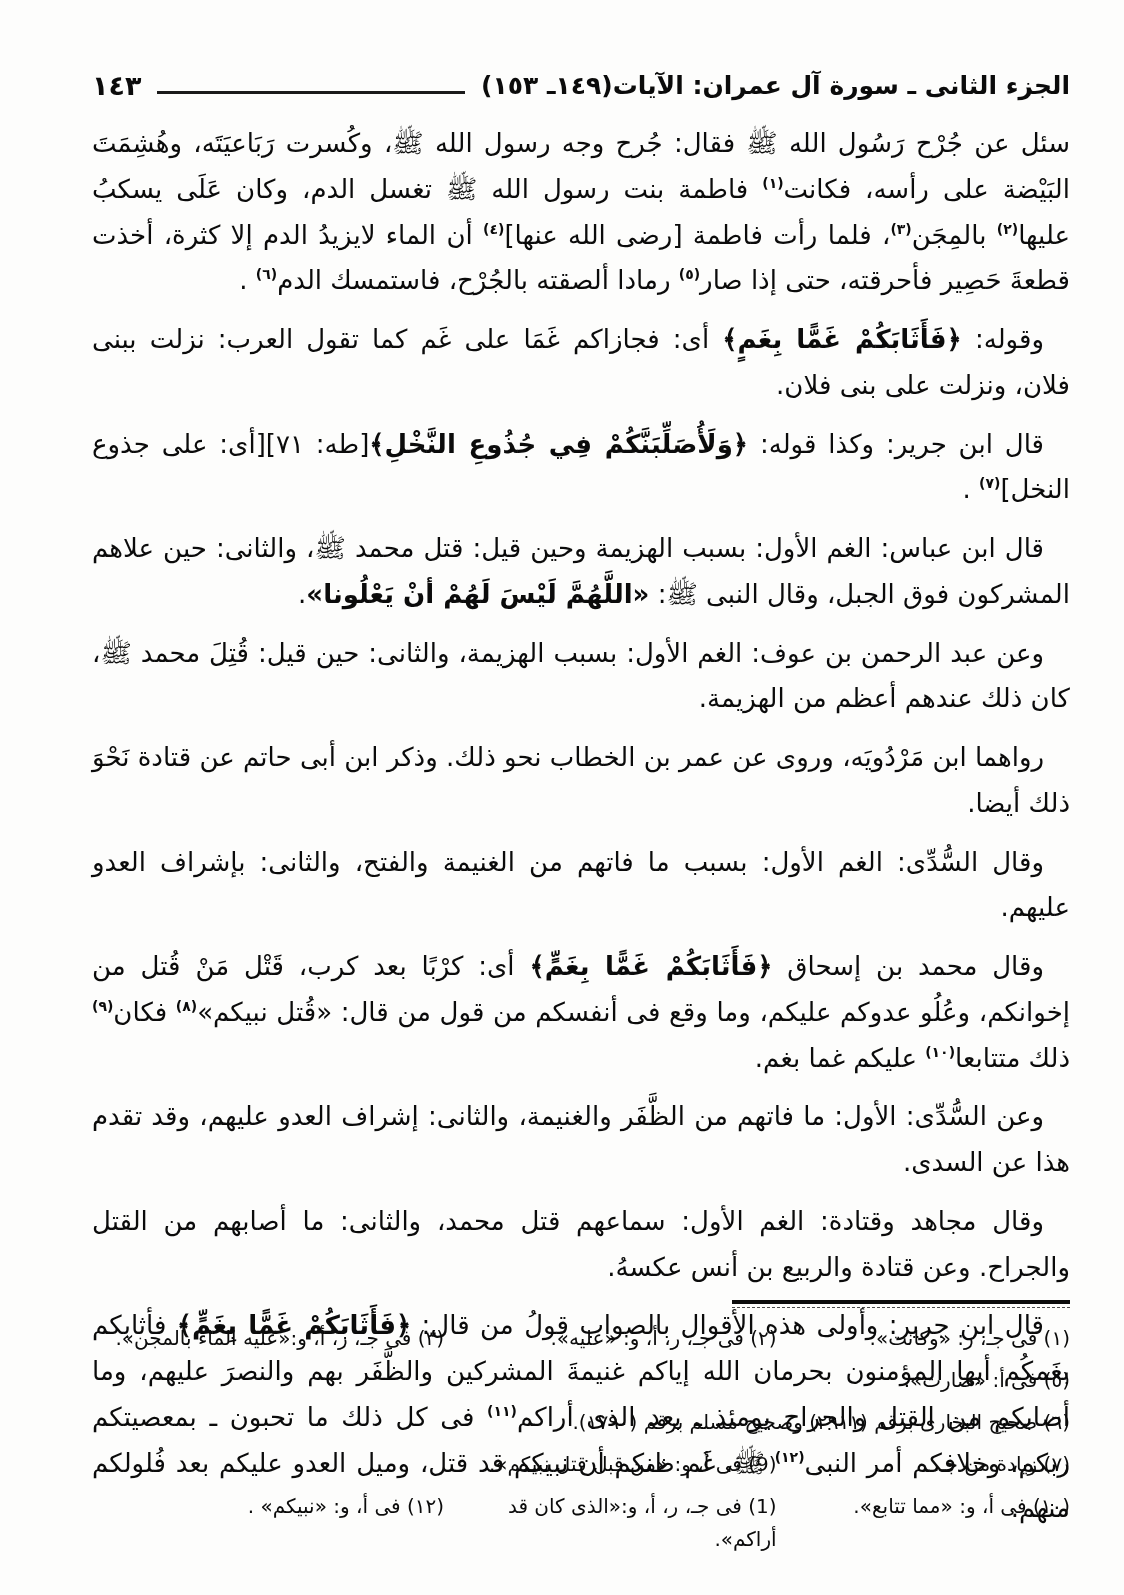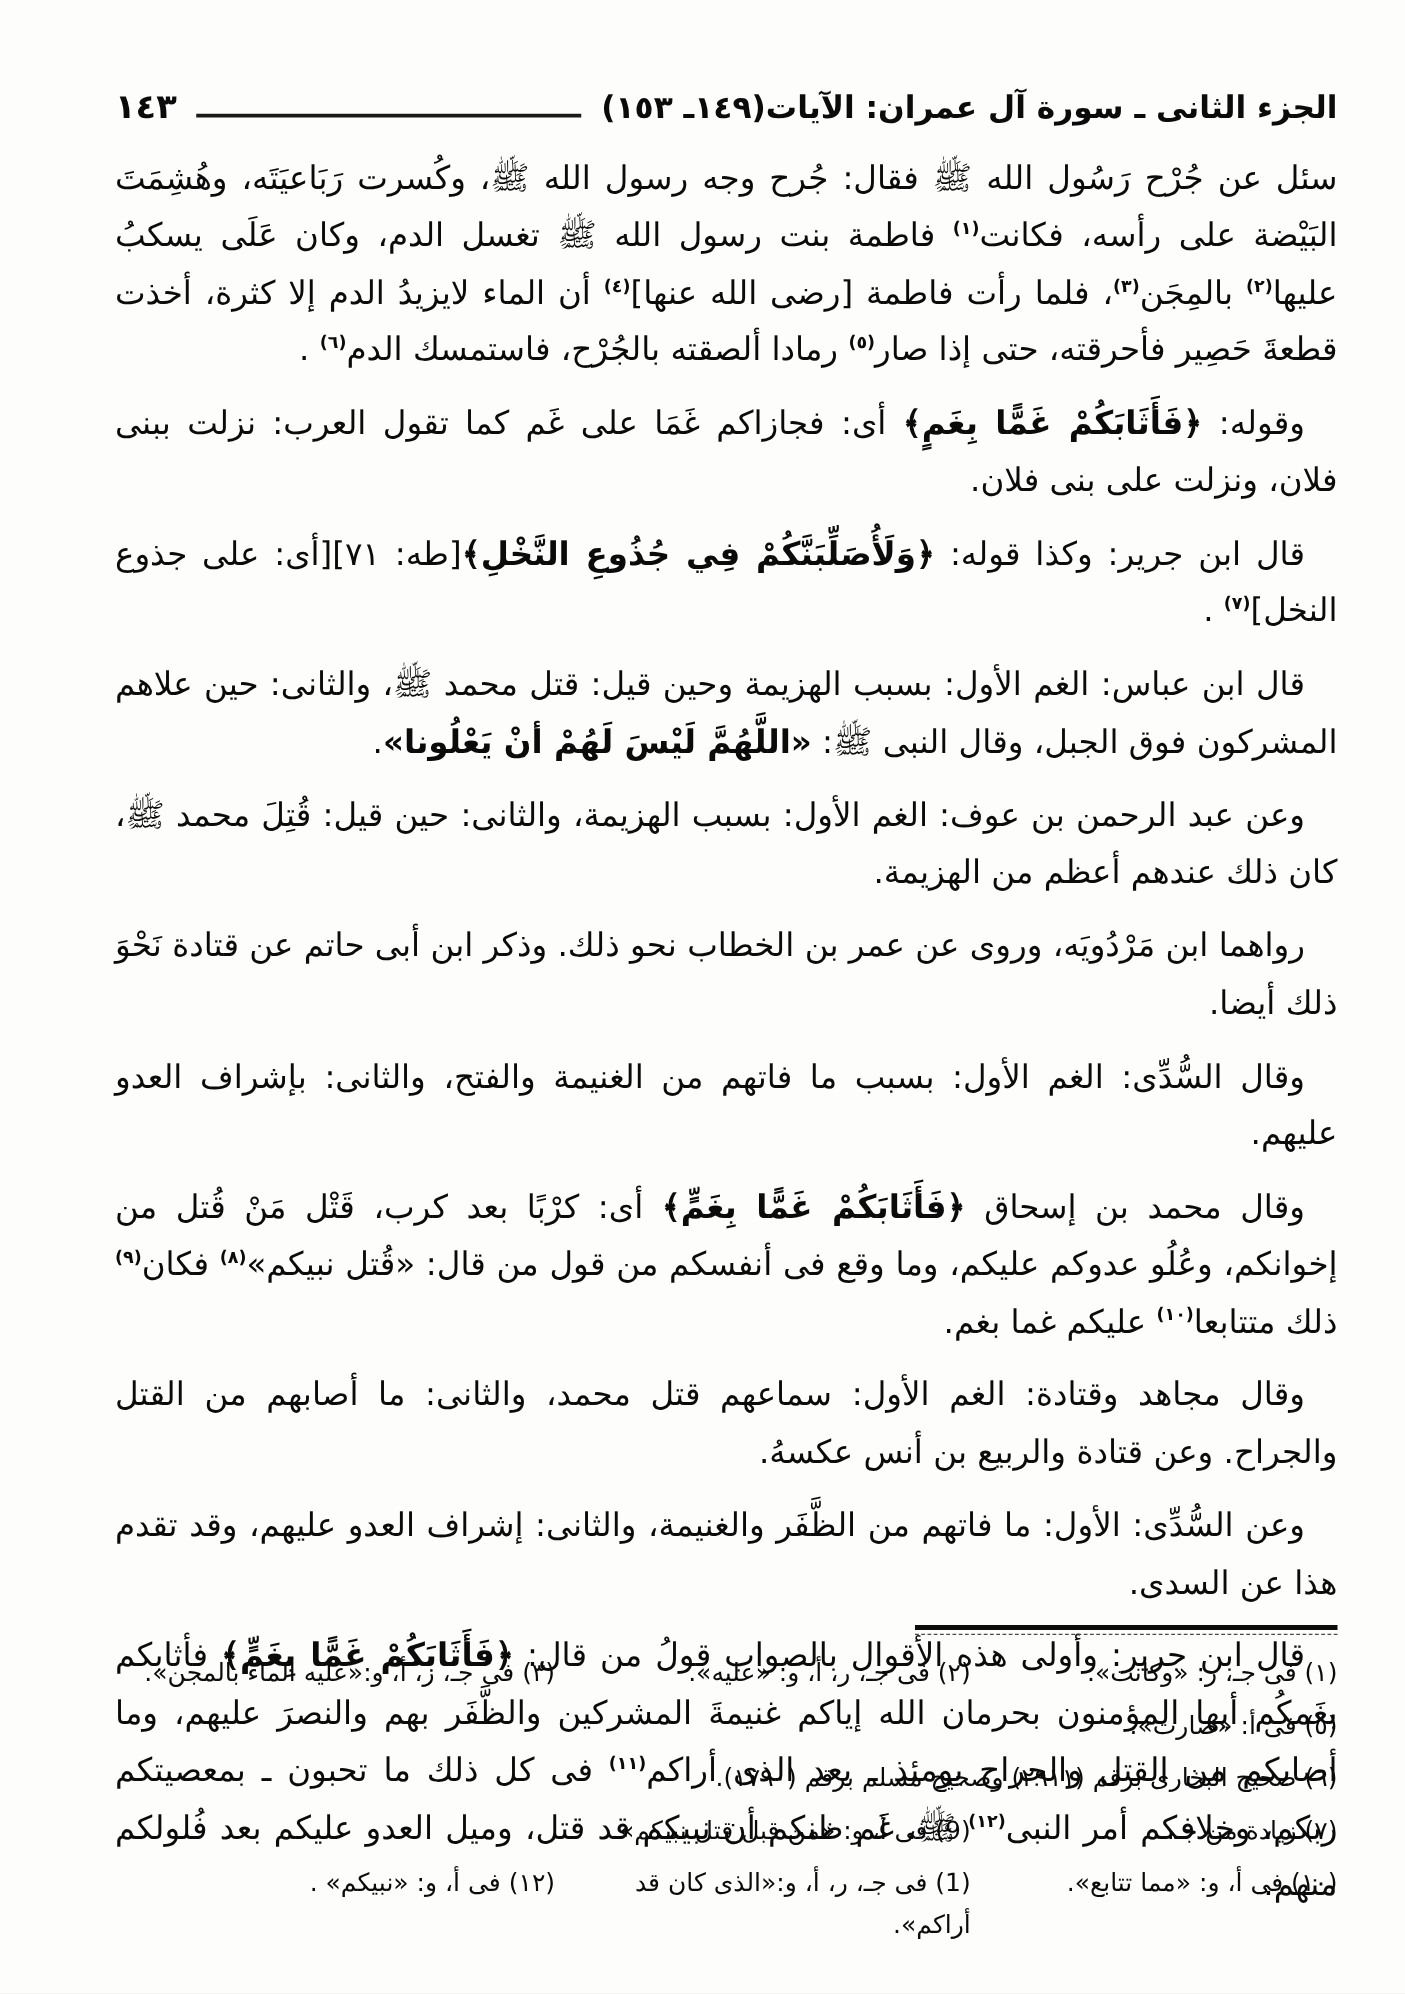--- a/index.html
+++ b/index.html
@@ -102,22 +102,22 @@
 
     <div class="body-text" id="body-text">
         <p><span>سئل عن جُرْح رَسُول الله ﷺ فقال: جُرح وجه رسول الله ﷺ، وكُسرت رَبَاعيَتَه، وهُشِمَتَ البَيْضة على رأسه، فكانت</span><span class="fn-ref">(١)</span><span> فاطمة بنت رسول الله ﷺ تغسل الدم، وكان عَلَى يسكبُ عليها</span><span class="fn-ref">(٢)</span><span> بالمِجَن</span><span class="fn-ref">(٣)</span><span>، فلما رأت فاطمة [رضى الله عنها]</span><span class="fn-ref">(٤)</span><span> أن الماء لايزيدُ الدم إلا كثرة، أخذت قطعةَ حَصِير فأحرقته، حتى إذا صار</span><span class="fn-ref">(٥)</span><span> رمادا ألصقته بالجُرْح، فاستمسك الدم</span><span class="fn-ref">(٦)</span><span> .</span></p>
         <p><span>وقوله: </span><span class="q">﴿فَأَثَابَكُمْ غَمًّا بِغَمٍ﴾</span><span> أى: فجازاكم غَمَا على غَم كما تقول العرب: نزلت ببنى فلان، ونزلت على بنى فلان.</span></p>
         <p><span>قال ابن جرير: وكذا قوله: </span><span class="q">﴿وَلَأُصَلِّبَنَّكُمْ فِي جُذُوعِ النَّخْلِ﴾</span><span>[طه: ٧١][أى: على جذوع النخل]</span><span class="fn-ref">(٧)</span><span> .</span></p>
         <p><span>قال ابن عباس: الغم الأول: بسبب الهزيمة وحين قيل: قتل محمد ﷺ، والثانى: حين علاهم المشركون فوق الجبل، وقال النبى ﷺ: </span><span class="q">«اللَّهُمَّ لَيْسَ لَهُمْ أنْ يَعْلُونا»</span><span>.</span></p>
         <p><span>وعن عبد الرحمن بن عوف: الغم الأول: بسبب الهزيمة، والثانى: حين قيل: قُتِلَ محمد ﷺ، كان ذلك عندهم أعظم من الهزيمة.</span></p>
         <p><span>رواهما ابن مَرْدُويَه، وروى عن عمر بن الخطاب نحو ذلك. وذكر ابن أبى حاتم عن قتادة نَحْوَ ذلك أيضا.</span></p>
         <p><span>وقال السُّدِّى: الغم الأول: بسبب ما فاتهم من الغنيمة والفتح، والثانى: بإشراف العدو عليهم.</span></p>
         <p><span>وقال محمد بن إسحاق </span><span class="q">﴿فَأَثَابَكُمْ غَمًّا بِغَمٍّ﴾</span><span> أى: كرْبًا بعد كرب، قَتْل مَنْ قُتل من إخوانكم، وعُلُو عدوكم عليكم، وما وقع فى أنفسكم من قول من قال: «قُتل نبيكم»</span><span class="fn-ref">(٨)</span><span> فكان</span><span class="fn-ref">(٩)</span><span> ذلك متتابعا</span><span class="fn-ref">(١٠)</span><span> عليكم غما بغم.</span></p>
+        <p><span>وعن السُّدِّى: الأول: ما فاتهم من الظَّفَر والغنيمة، والثانى: إشراف العدو عليهم، وقد تقدم هذا عن السدى.</span></p>
         <p><span>وقال مجاهد وقتادة: الغم الأول: سماعهم قتل محمد، والثانى: ما أصابهم من القتل والجراح. وعن قتادة والربيع بن أنس عكسهُ.</span></p>
-        <p><span>وعن السُّدِّى: الأول: ما فاتهم من الظَّفَر والغنيمة، والثانى: إشراف العدو عليهم، وقد تقدم هذا عن السدى.</span></p>
         <p><span>قال ابن جرير: وأولى هذه الأقوال بالصواب قولُ من قال: </span><span class="q">﴿فَأَثَابَكُمْ غَمًّا بِغَمٍّ﴾</span><span> فأثابكم بغَمكُم أيها المؤمنون بحرمان الله إياكم غنيمةَ المشركين والظَّفَر بهم والنصرَ عليهم، وما أصابكم من القتل والجراح يومئذ ـ بعد الذى أراكم</span><span class="fn-ref">(١١)</span><span> فى كل ذلك ما تحبون ـ بمعصيتكم ربكم، وخلافكم أمر النبى</span><span class="fn-ref">(١٢)</span><span> ﷺ، غَم ظنكم أن نبيكم قد قتل، وميل العدو عليكم بعد فُلولكم منهم.</span></p>
       </div>
   </div>
 
   <div class="footnotes">
     <div class="fn-sep"></div>
     <div id="fn-rows">
         <div class="fn-row">
           <div class="fn-cell c0">(١) فى جـ، ر: «وكانت».</div>
           <div class="fn-cell c1">(٢) فى جـ، ر، أ، و: «عليه».</div>

